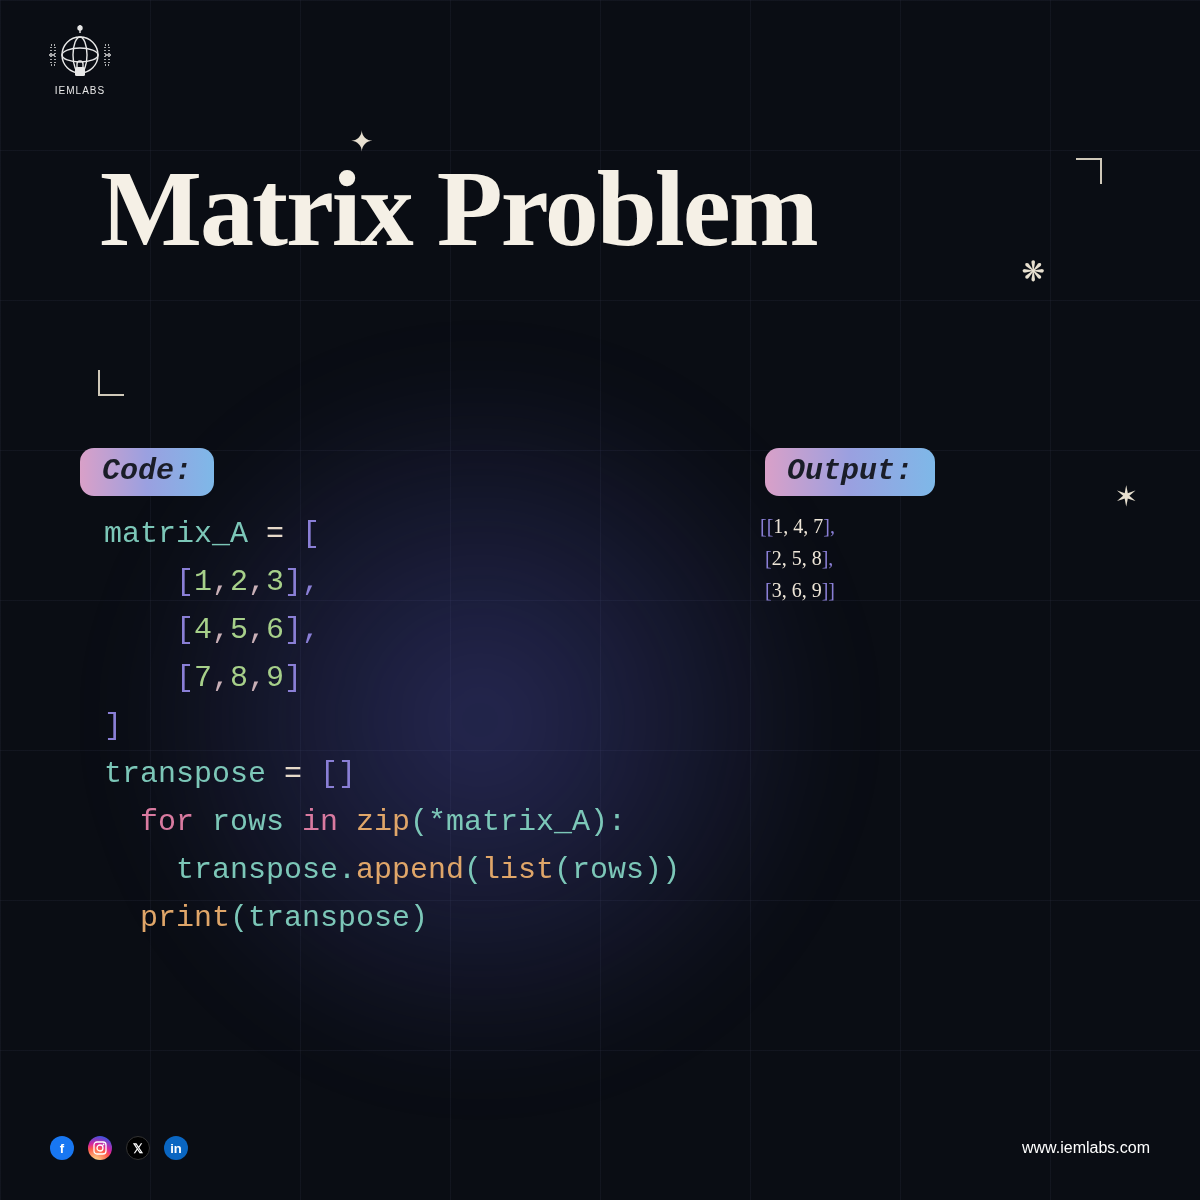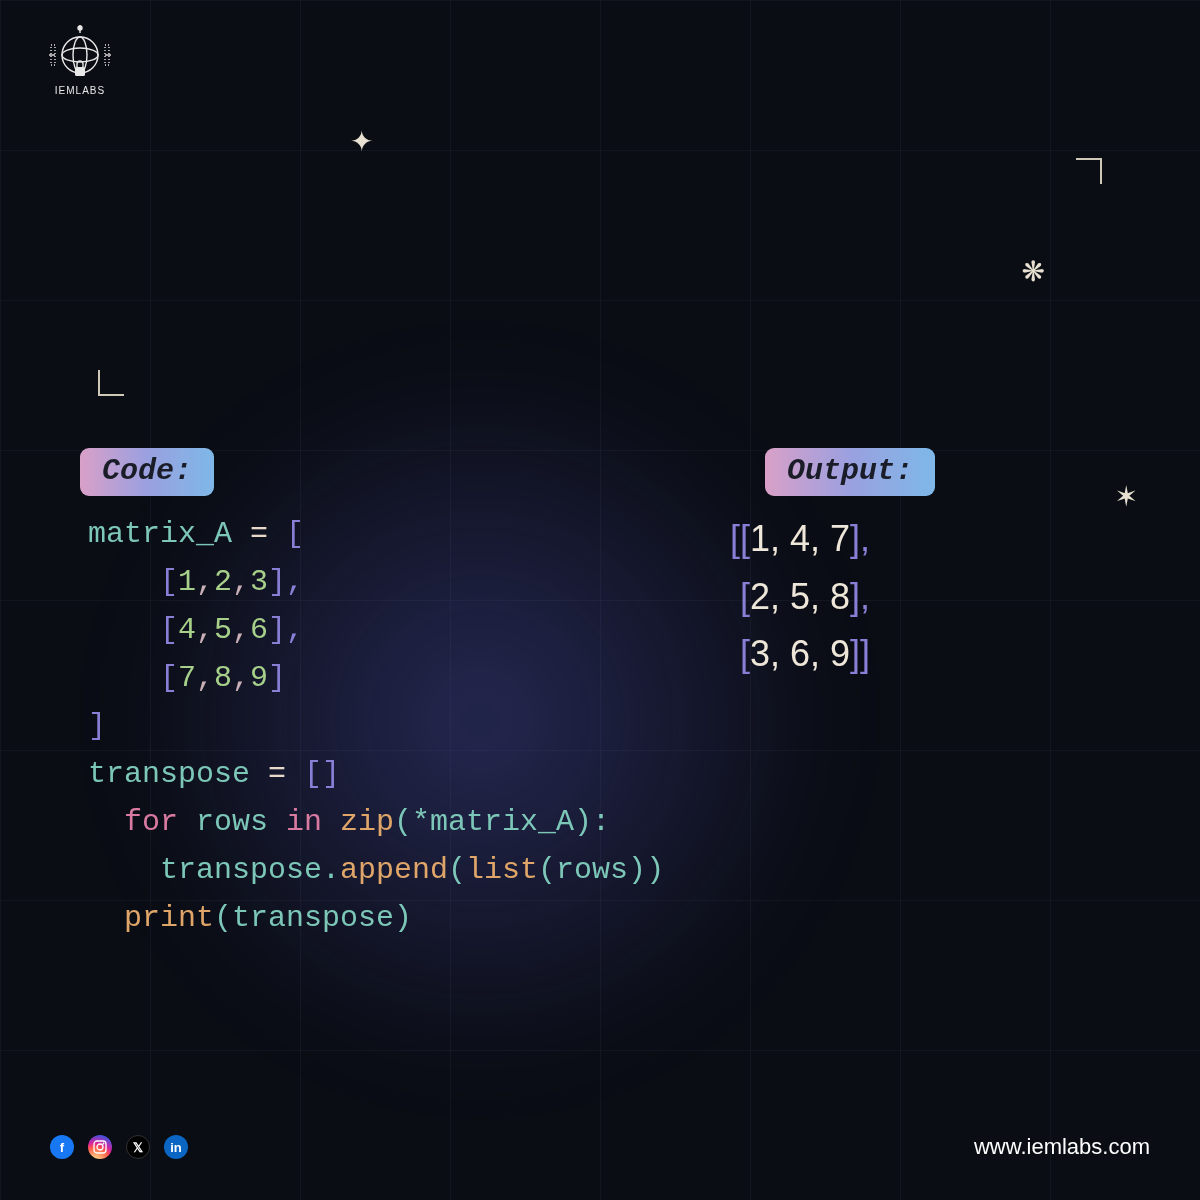--- a/index.html
+++ b/index.html
@@ -66,43 +66,43 @@
 .corner-bottom {
   position: absolute;
   top: 370px; left: 98px;
   width: 26px; height: 26px;
   border-bottom: 2px solid #cfc8b9;
   border-left: 2px solid #cfc8b9;
 }
 .pill {
   display: inline-block;
   padding: 6px 22px 8px;
-  border-radius: 9px;
+  border-radius: 14px;
   background: linear-gradient(90deg, #d9a0c8 0%, #9aa0e0 50%, #7eb8e8 100%);
   font-family: 'Courier New', Courier, monospace;
   font-weight: bold;
   font-style: italic;
   font-size: 30px;
   color: #1a1d28;
 }
 .code-pill { position: absolute; top: 448px; left: 80px; }
 .output-pill { position: absolute; top: 448px; left: 725px; margin-left: 40px; }
 .code-block {
   position: absolute;
-  top: 510px; left: 88px;
+  top: 510px; left: 104px;
   font-family: 'Courier New', Courier, monospace;
   font-size: 30px;
   line-height: 1.6;
   white-space: pre;
 }
 .output-block {
   position: absolute;
-  top: 510px; left: 730px;
-  font-family: Liberation Sans, sans-serif;
-  font-size: 36px;
+  top: 510px; left: 760px;
+  font-family: Liberation Serif, serif;
+  font-size: 20px;
   line-height: 1.6;
   white-space: pre;
 }
 
 .t-var { color: #7cc7b8; }
 .t-op  { color: #e6d9c9; }
 .t-br  { color: #8a7fd6; }
 .t-num { color: #a7d08a; }
 .t-com { color: #c9b0b7; }
 .t-kw  { color: #d97aa0; }
@@ -127,21 +127,21 @@
   font-size: 13px;
   color: #fff;
 }
 .fb { background: #1877f2; }
 .ig { background: radial-gradient(circle at 30% 110%, #fdf497 0%, #fd5949 45%, #d6249f 60%, #285AEB 90%); }
 .tw { background: #000; border: 1px solid #333; }
 .li { background: #0a66c2; }
 .website {
   color: #fff;
   font-family: Arial, sans-serif;
-  font-size: 22px;
+  font-size: 16px;
   font-weight: 500;
 }
 .sparkle { position: absolute; color: #e8e0d0; }
 .spark-big { font-size: 28px; }
 </style>
 </head>
 <body class="noise">
 
 <div class="logo">
   <svg width="62" height="60" viewBox="0 0 62 60">
@@ -163,20 +163,21 @@
 </div>
 
 <div class="sparkle spark-big" style="top:125px; left:350px;">✦</div>
 <div class="sparkle spark-big" style="top:255px; right:155px;">❋</div>
 <div class="sparkle spark-big" style="top:480px; right:62px;">✶</div>
 
 <div class="corner-top"></div>
 <div class="corner-bottom"></div>
 
 <div class="title-block">
+  <div class="title-line1">Matrix Problem</div>
 </div>
 
 <div class="pill code-pill">Code:</div>
 <div class="pill output-pill">Output:</div>
 
 <div class="code-block"><span class="t-var">matrix_A </span><span class="t-op">= </span><span class="t-br">[</span>
 <span class="t-br">    [</span><span class="t-num">1</span><span class="t-com">,</span><span class="t-num">2</span><span class="t-com">,</span><span class="t-num">3</span><span class="t-br">],</span>
 <span class="t-br">    [</span><span class="t-num">4</span><span class="t-com">,</span><span class="t-num">5</span><span class="t-com">,</span><span class="t-num">6</span><span class="t-br">],</span>
 <span class="t-br">    [</span><span class="t-num">7</span><span class="t-com">,</span><span class="t-num">8</span><span class="t-com">,</span><span class="t-num">9</span><span class="t-br">]</span>
 <span class="t-br">]</span>

